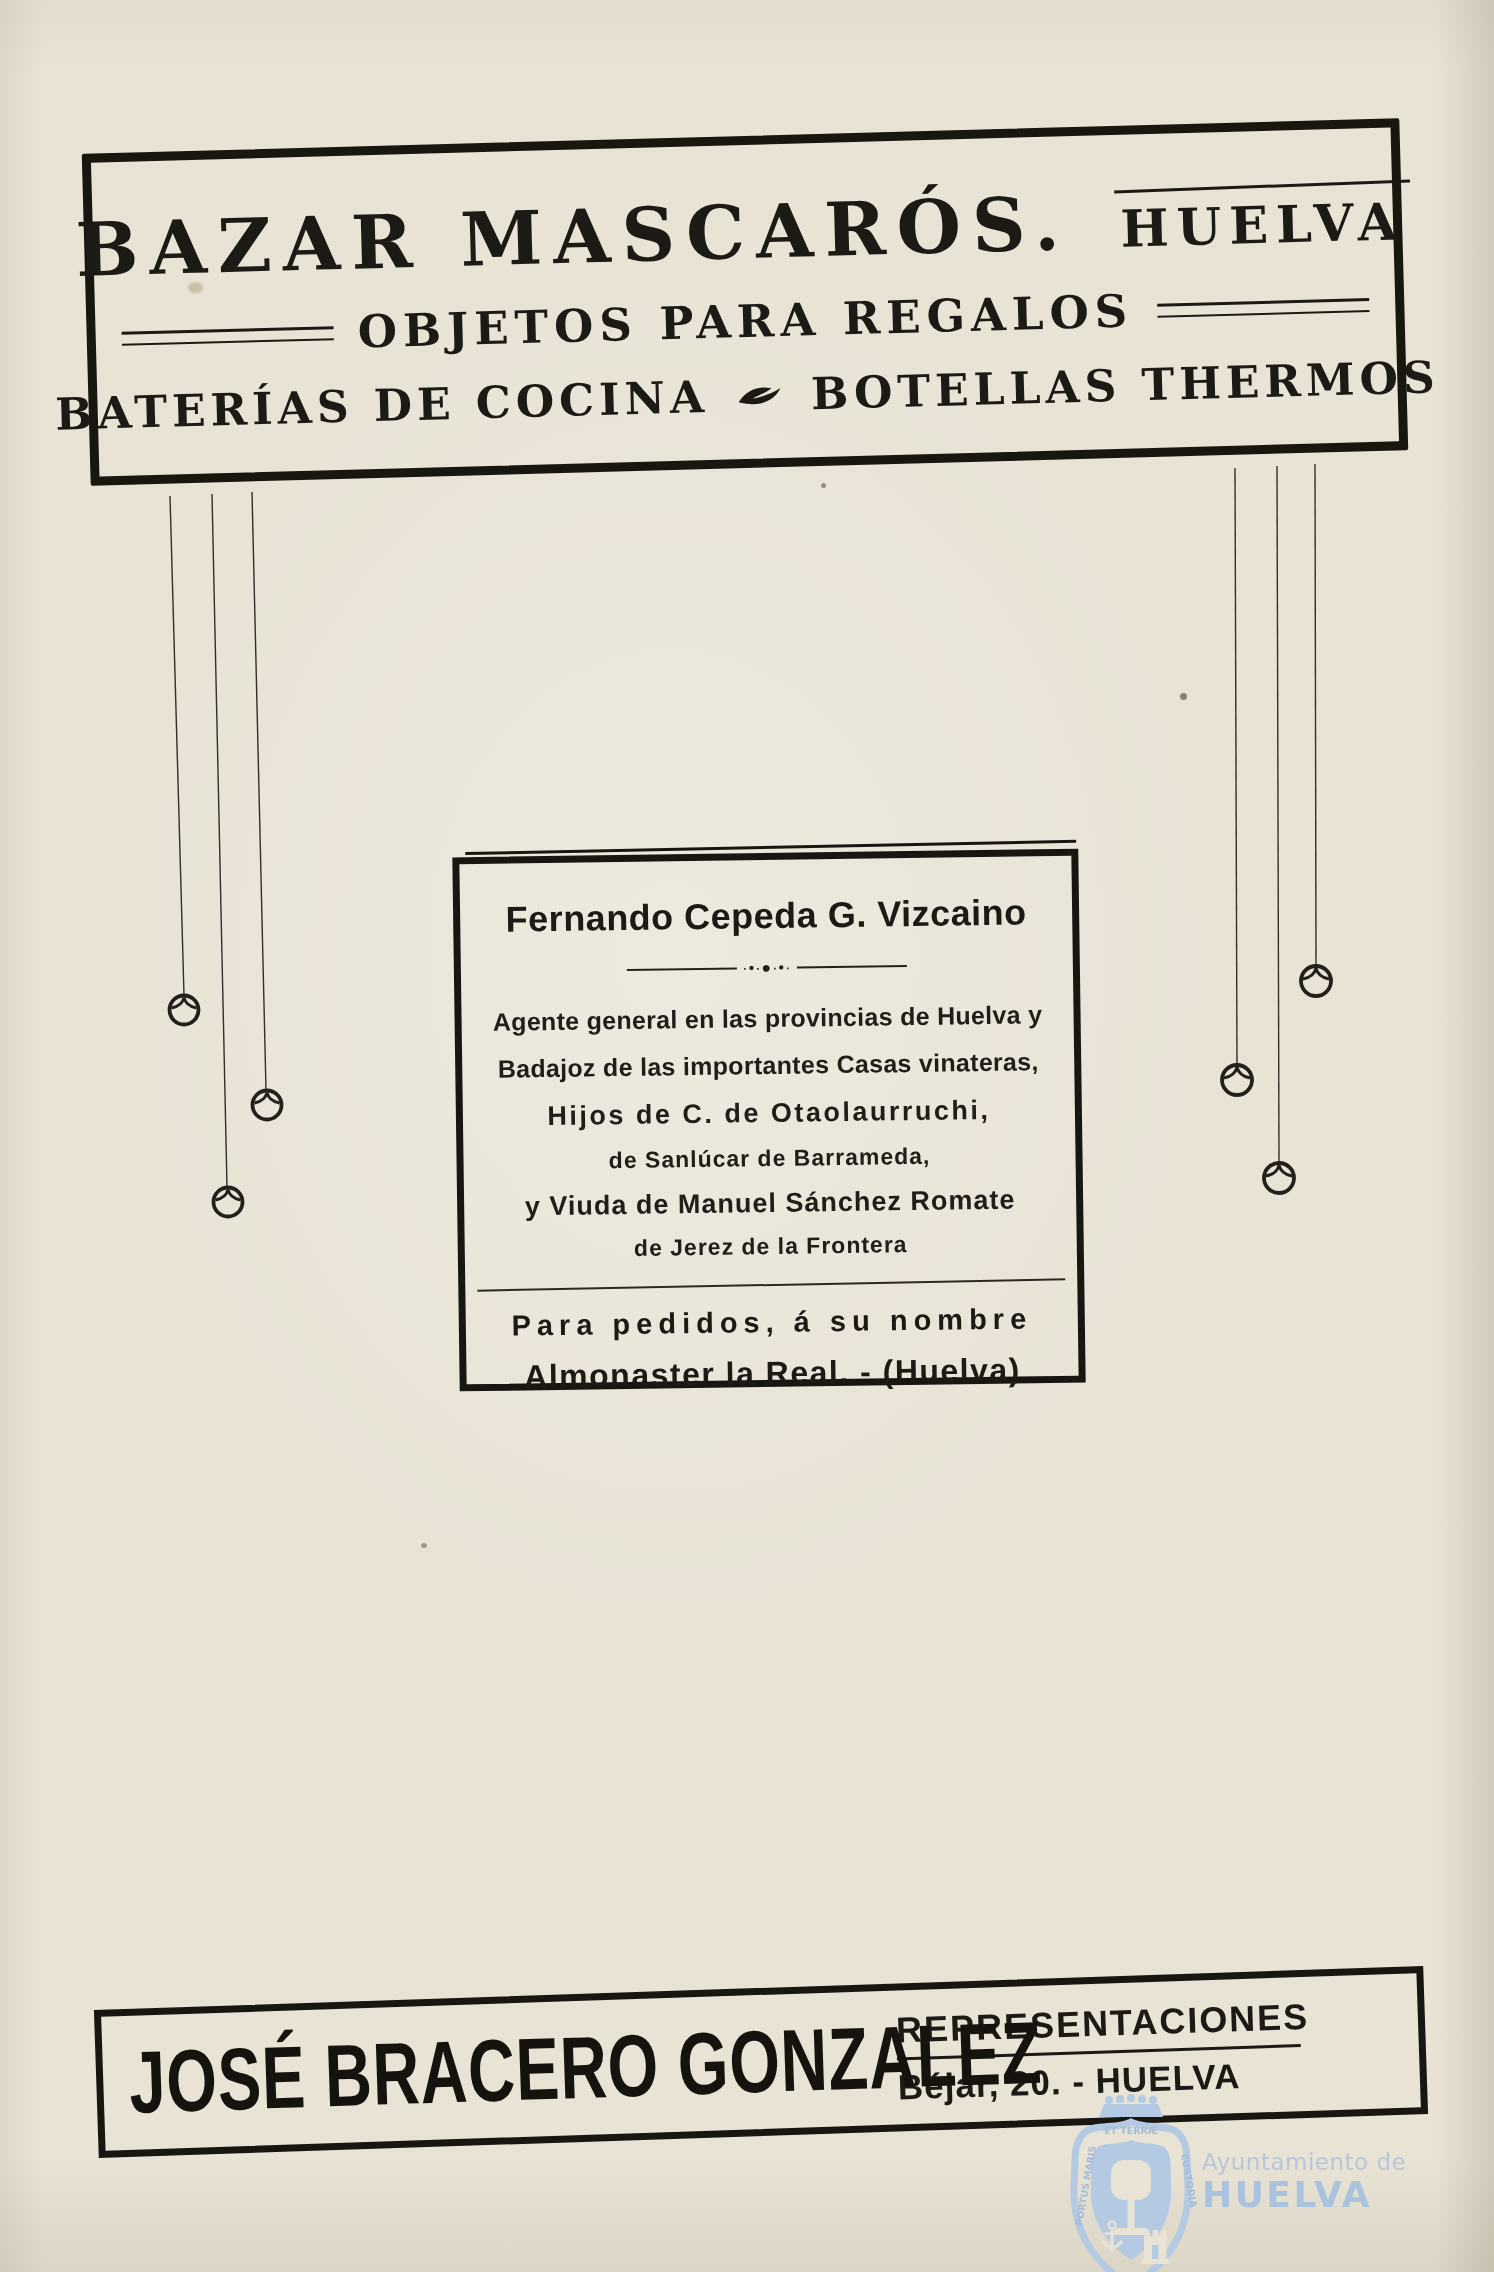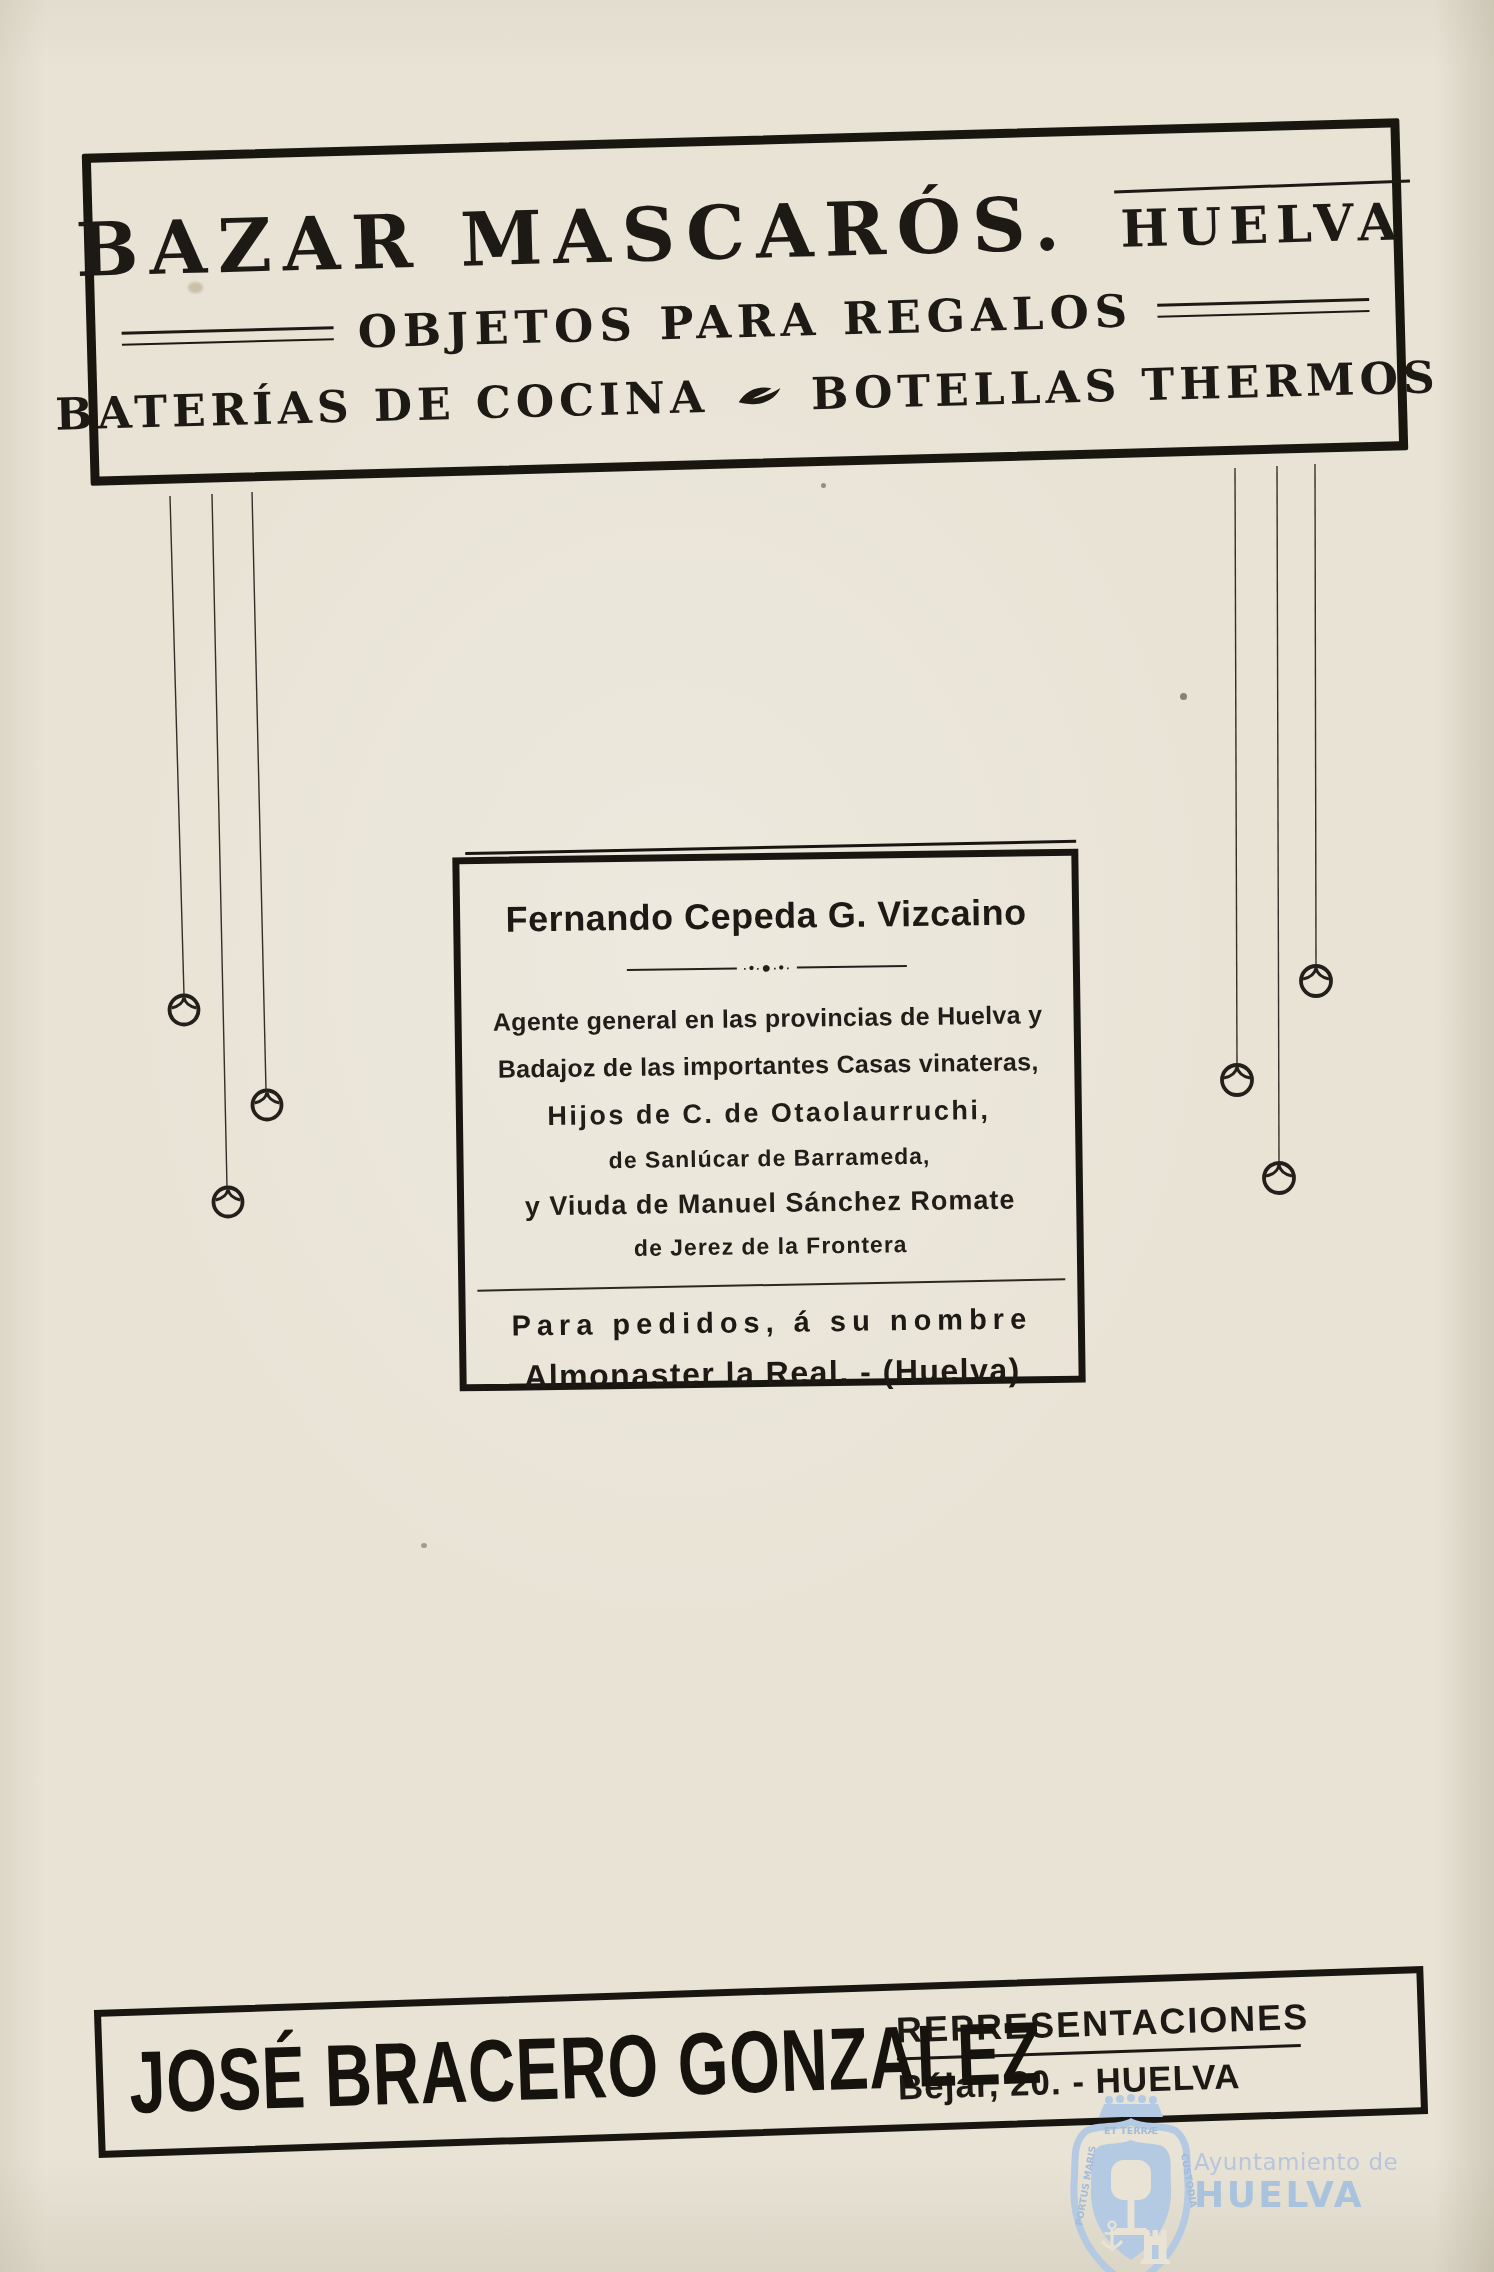--- a/index.html
+++ b/index.html
@@ -74,21 +74,21 @@
   .br-name-wrap{width:742px;flex:0 0 auto;}
   .br-name{margin:0;font-size:88px;line-height:0.9;font-weight:700;letter-spacing:1px;
     transform:scaleX(0.74);transform-origin:left center;white-space:nowrap;color:#16130f;}
   .br-right{flex:1;display:flex;flex-direction:column;align-items:flex-start;gap:9px;padding-top:2px;}
   .br-l1{font-size:36px;line-height:1;font-weight:700;letter-spacing:2px;white-space:nowrap;}
   .br-rule{width:404px;height:3px;background:#1c1914;}
   .br-l2{font-size:35px;line-height:1;font-weight:700;letter-spacing:1px;white-space:nowrap;}
   
   .watermark{position:absolute;left:1052px;top:2090px;width:446px;height:200px;z-index:5;}
   .crest{position:absolute;left:0;top:0;}
-  .wm-text{position:absolute;left:142px;top:60px;font-family:"DejaVu Sans", sans-serif;}
+  .wm-text{position:absolute;left:150px;top:60px;font-family:"DejaVu Sans", sans-serif;}
   .wm-org{font-size:23px;line-height:1.1;font-weight:400;color:#b7c6da;letter-spacing:0.5px;}
   .wm-city{font-size:36px;line-height:1;font-weight:700;color:#a9c3de;letter-spacing:2.5px;margin-top:2px;}
   
   .speck{position:absolute;border-radius:50%;z-index:0;}
   .sp1{left:188px;top:282px;width:15px;height:11px;background:rgba(158,138,96,0.38);filter:blur(1px);}
   .sp2{left:1180px;top:693px;width:7px;height:7px;background:rgba(72,64,52,0.6);}
   .sp3{left:421px;top:1543px;width:6px;height:5px;background:rgba(92,84,66,0.5);}
   .sp4{left:821px;top:483px;width:5px;height:5px;background:rgba(64,58,46,0.5);}
 </style>
 </head>

